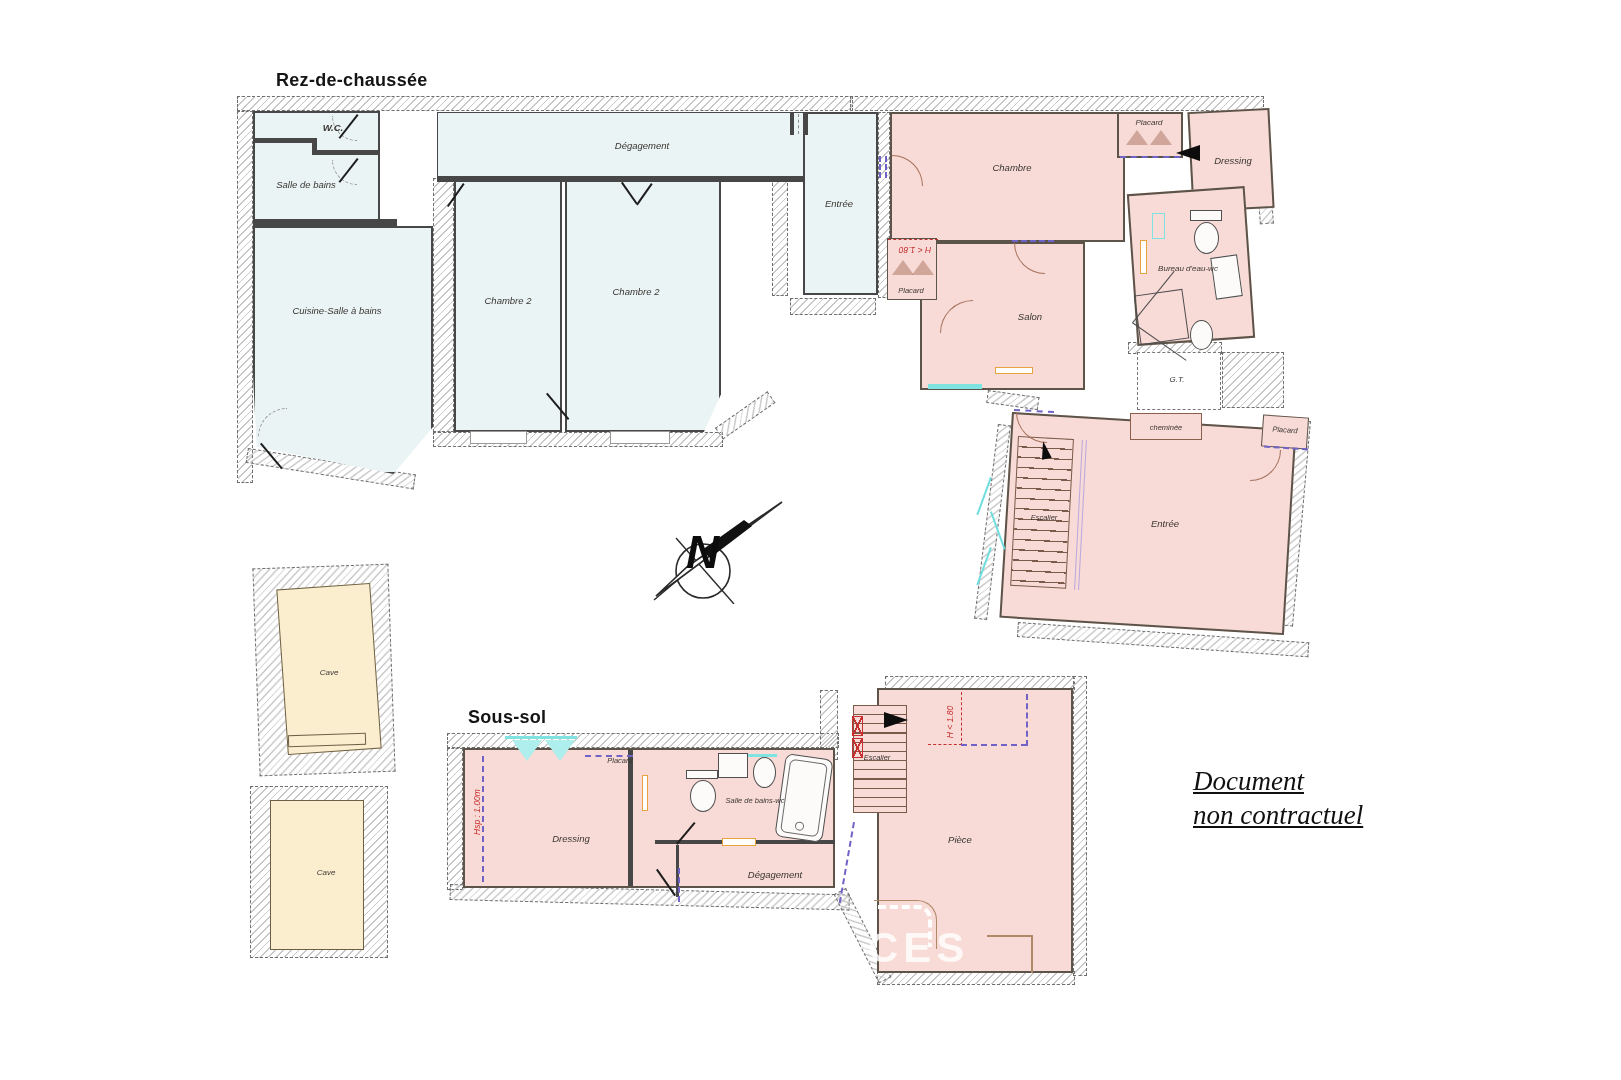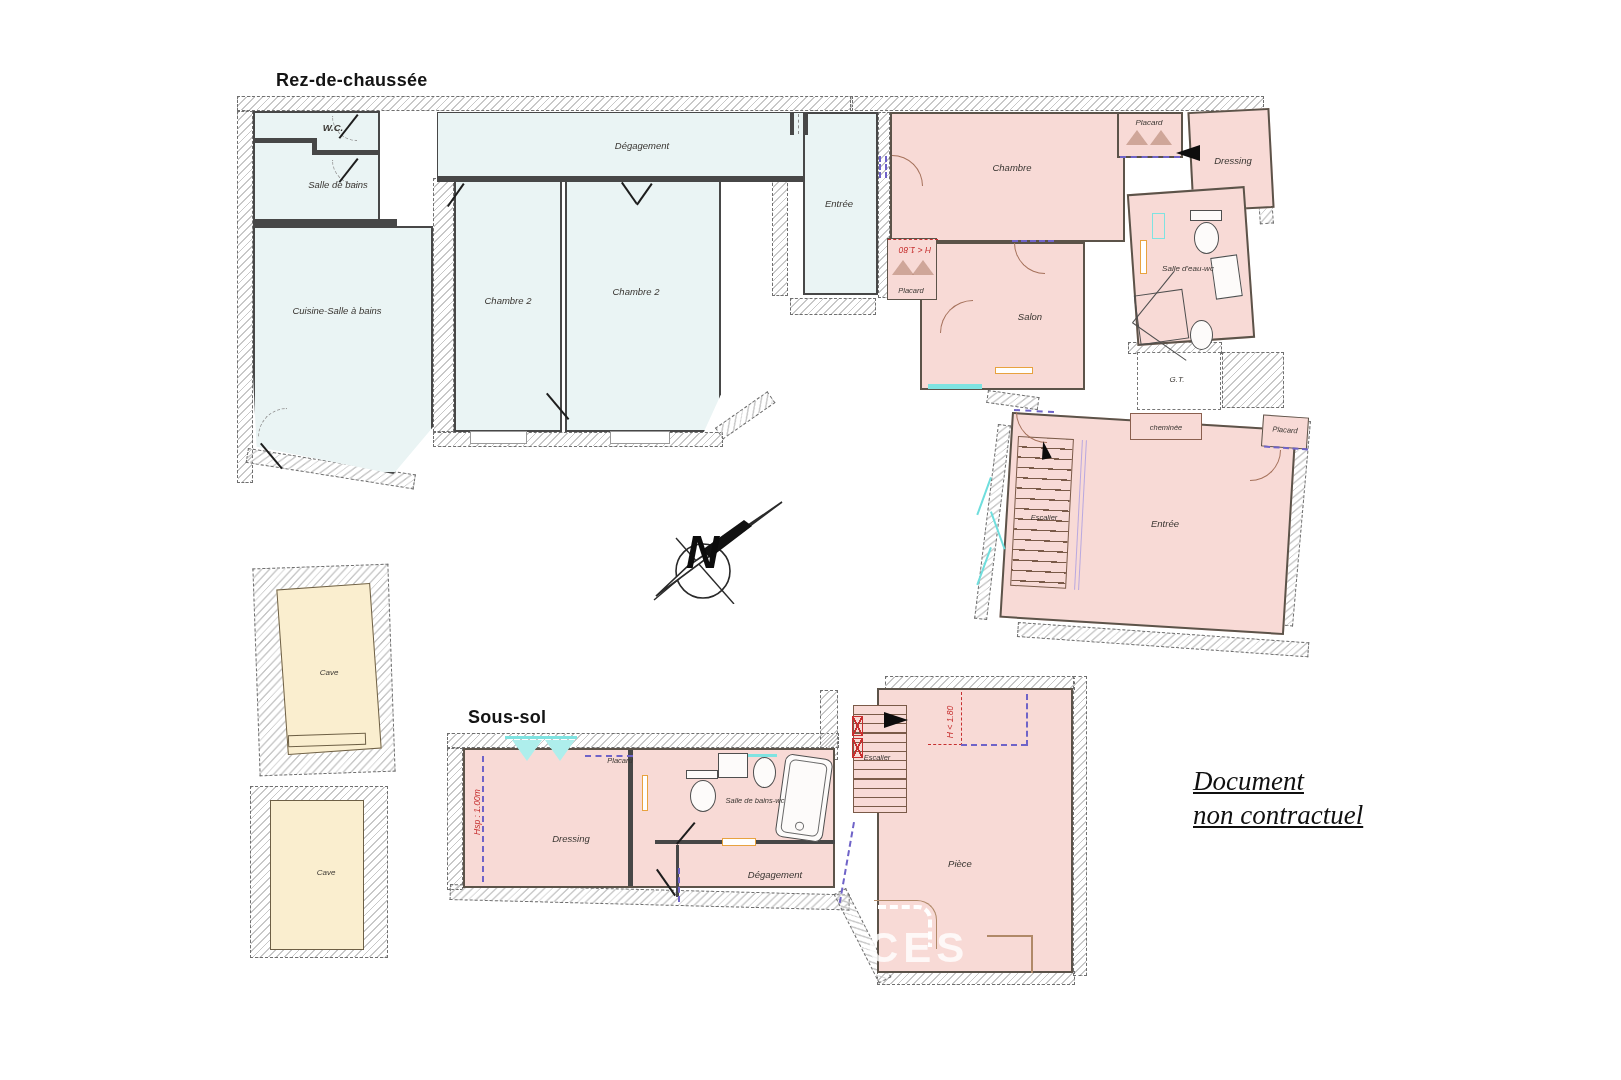--- a/index.html
+++ b/index.html
@@ -178,30 +178,30 @@
   <div class="pd" style="left:1014px;top:410px;width:40px;transform:rotate(3deg);"></div>
   <div class="darc" style="left:1016px;top:412px;width:30px;height:30px;"></div>
 
   <div class="cyl" style="left:990px;top:477px;height:40px;transform:rotate(20deg);"></div>
   <div class="cyl" style="left:990px;top:512px;height:40px;transform:rotate(-20deg);"></div>
   <div class="cyl" style="left:990px;top:547px;height:40px;transform:rotate(20deg);"></div>
 
   <div class="red flip" style="left:915px;top:250px;">H &lt; 1.80</div>
 
   <div class="lbl" style="left:333px;top:127px;font-weight:bold;">W.C.</div>
-  <div class="lbl" style="left:338px;top:184px;">Salle de bains</div>
+  <div class="lbl" style="left:306px;top:184px;">Salle de bains</div>
   <div class="lbl" style="left:337px;top:310px;">Cuisine-Salle à bains</div>
   <div class="lbl" style="left:642px;top:145px;">Dégagement</div>
   <div class="lbl" style="left:508px;top:300px;">Chambre 2</div>
   <div class="lbl" style="left:636px;top:291px;">Chambre 2</div>
   <div class="lbl" style="left:839px;top:203px;">Entrée</div>
   <div class="lbl" style="left:1012px;top:167px;">Chambre</div>
   <div class="lbl s8" style="left:1149px;top:122px;">Placard</div>
   <div class="lbl" style="left:1233px;top:160px;">Dressing</div>
-  <div class="lbl s8" style="left:1188px;top:268px;">Salle d'eau-wc</div>
+  <div class="lbl s8" style="left:1188px;top:268px;">Bureau d'eau-wc</div>
   <div class="lbl" style="left:1030px;top:316px;">Salon</div>
   <div class="lbl s7" style="left:911px;top:290px;">Placard</div>
   <div class="lbl s8" style="left:1177px;top:379px;">G.T.</div>
   <div class="lbl s7" style="left:1166px;top:427px;">cheminée</div>
   <div class="lbl s7" style="left:1285px;top:430px;transform:translate(-50%,-50%) rotate(4deg);">Placard</div>
   <div class="lbl" style="left:1165px;top:523px;">Entrée</div>
   <div class="lbl s7" style="left:1044px;top:517px;">Escalier</div>
 
   <svg style="position:absolute;left:646px;top:476px;z-index:28;" width="150" height="128" viewBox="0 0 150 128">
     <circle cx="57" cy="95" r="27" fill="none" stroke="#2a2a2a" stroke-width="1.6"></circle>
@@ -272,19 +272,19 @@
   <div class="thinln" style="left:987px;top:935px;width:46px;height:2px;"></div>
   <div class="thinln" style="left:1031px;top:935px;width:2px;height:38px;"></div>
 
   <div class="red vert" style="left:477px;top:812px;">Hsp : 1.00m</div>
   <div class="red vert" style="left:950px;top:722px;">H &lt; 1.80</div>
   <div class="lbl" style="left:571px;top:838px;">Dressing</div>
   <div class="lbl s7" style="left:620px;top:760px;">Placard</div>
   <div class="lbl s7" style="left:755px;top:800px;">Salle de bains-wc</div>
   <div class="lbl" style="left:775px;top:874px;">Dégagement</div>
   <div class="lbl s7" style="left:877px;top:757px;">Escalier</div>
-  <div class="lbl" style="left:960px;top:839px;margin-top:24px;">Pièce</div>
+  <div class="lbl" style="left:960px;top:839px;">Pièce</div>
 
   <div class="wm" style="left:868px;top:924px;">CES</div>
   <div class="disc" style="left:1193px;top:766px;">Document</div>
   <div class="disc" style="left:1193px;top:800px;">non contractuel</div>
 
 </div>
 
 </body></html>

